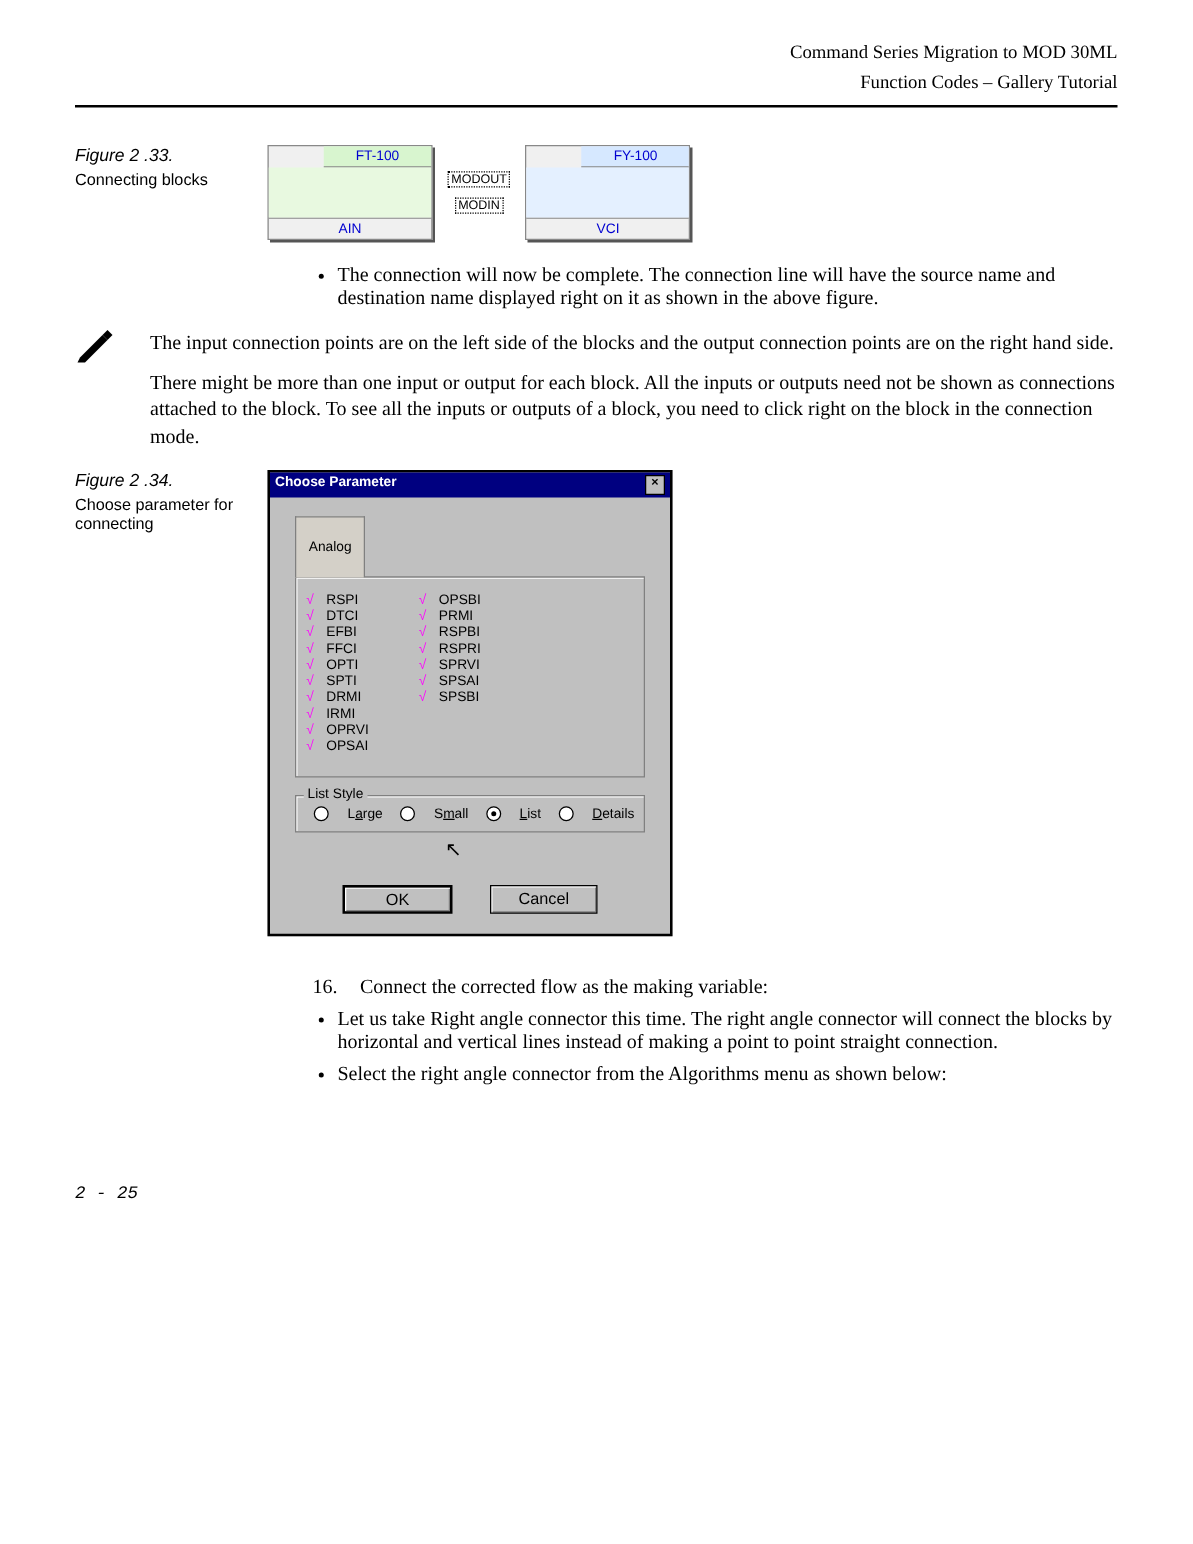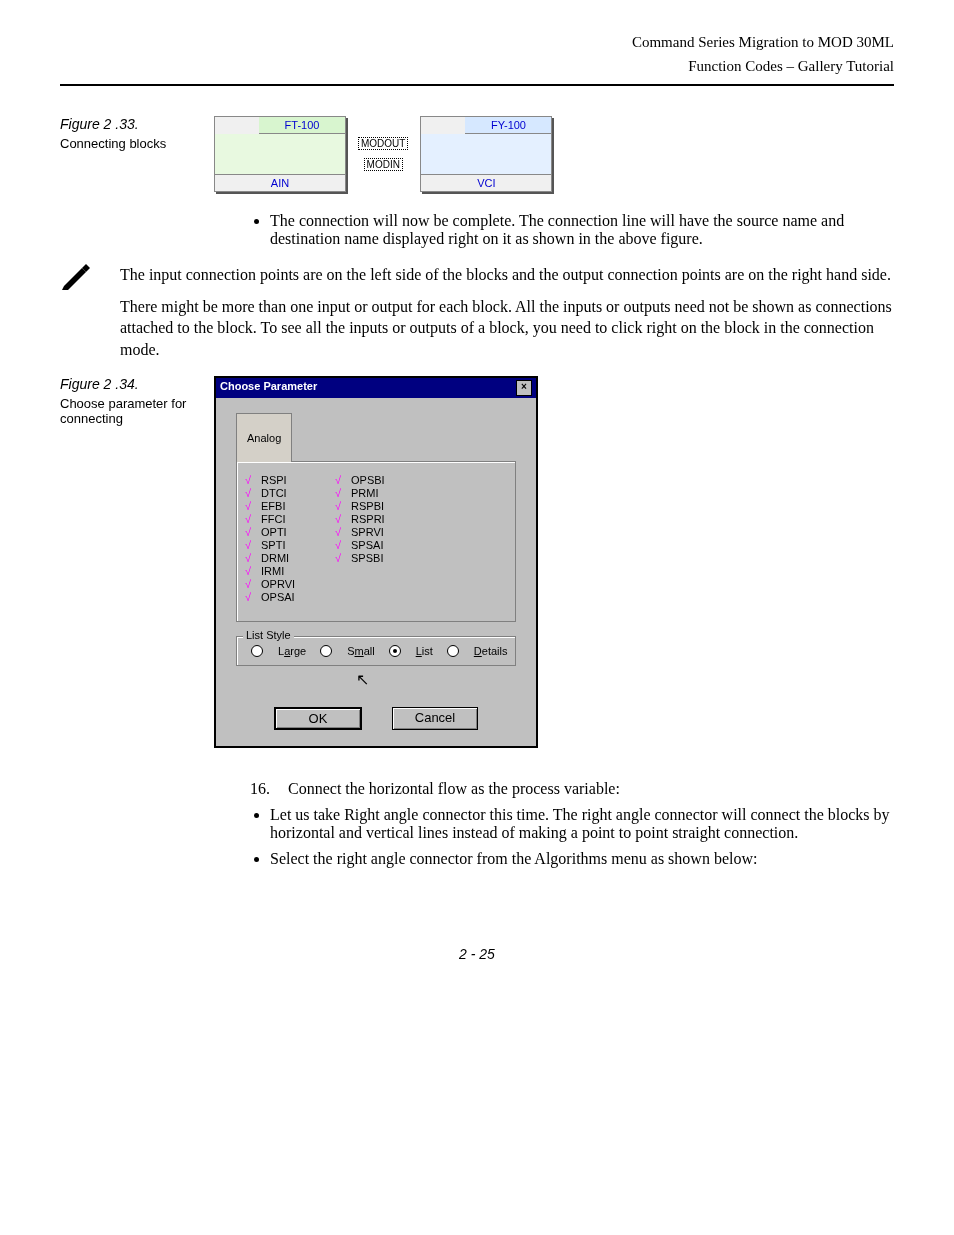--- a/index.html
+++ b/index.html
@@ -195,22 +195,22 @@
     background:#c0c0c0; border:1px solid #000;
     box-shadow: inset 1px 1px 0 #fff, inset -1px -1px 0 #808080;
     font-size:13px; text-align:center;
   }
   .winbtn.default { border:2px solid #000; }
   .cursor {
     font-size:16px; margin-top:4px; margin-left:120px;
   }
   .page-num {
     font-style: italic;
-    text-align: center;
-    font-family: Liberation Sans, sans-serif;
+    text-align: left;
+    font-family: Liberation Mono, monospace;
     font-size: 14px;
     margin-top: 70px;
   }
 </style>
 </head>
 <body>
 
 <div class="header">
   <div>Command Series Migration to MOD 30ML</div>
   <div>Function Codes – Gallery Tutorial</div>
@@ -379,21 +379,21 @@
       </div>
     </div>
   </div>
 </div>
 
 <div class="columns" style="margin-top:18px">
   <div class="leftcol"></div>
   <div class="rightcol">
     <div class="numitem">
       <div class="n">16.</div>
-      <div>Connect the horizontal flow as the process variable:</div>
+      <div>Connect the corrected flow as the making variable:</div>
     </div>
     <ul class="bullets">
       <li>Let us take Right angle connector this time. The right angle connector will connect the blocks by horizontal and vertical lines instead of making a point to point straight connection.</li>
       <li>Select the right angle connector from the Algorithms menu as shown below:</li>
     </ul>
   </div>
 </div>
 
 <div class="page-num">2 - 25</div>
 

